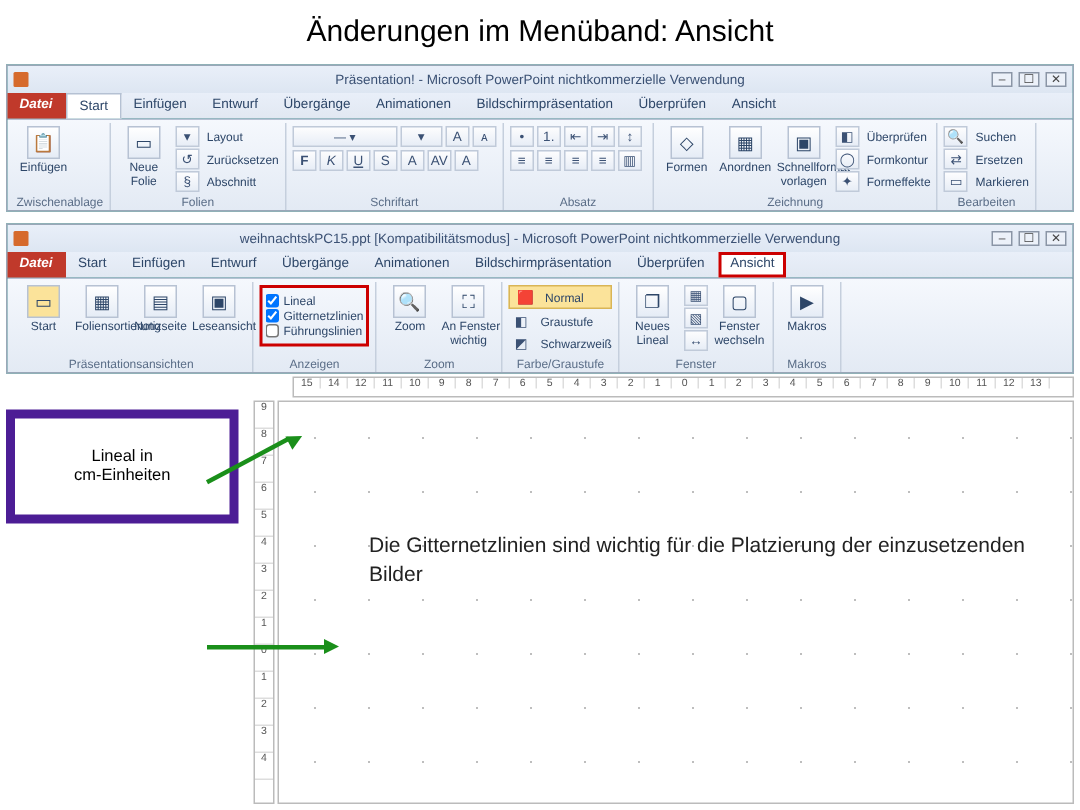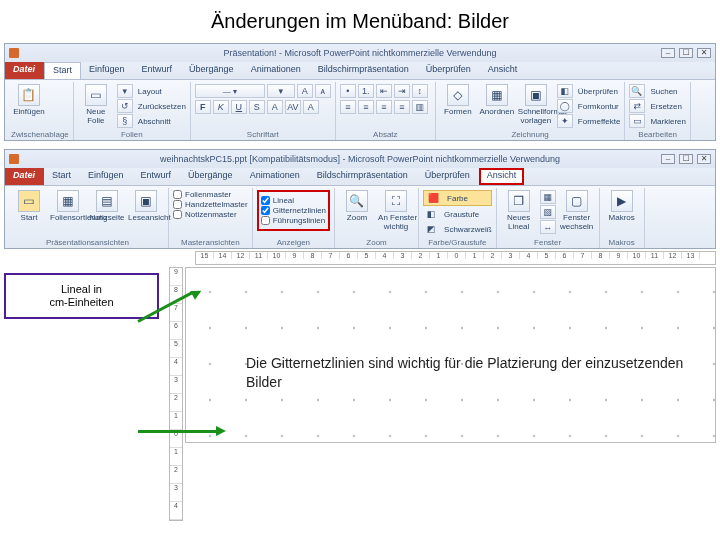--- a/index.html
+++ b/index.html
@@ -33,21 +33,21 @@
   .chk-line { display: flex; align-items: center; gap: 3px; font-size: 8px; color: #2d4668; white-space: nowrap; }
   .chk-line input { width: 9px; height: 9px; }
   .chk-box-hl { border: 2px solid #c00; padding: 4px 2px; }
 
   .ruler-h { height: 14px; background: #fff; border: 1px solid #bbb; margin: 2px 4px 0 195px; font-size: 7px; color: #555; position: relative; overflow: hidden; }
   .ruler-h .ticks { display: flex; }
   .ruler-h .tk { width: 18px; text-align: center; border-right: 1px solid #ddd; }
 
   .workspace { display: flex; margin: 2px 4px 0; }
   .left-col { width: 155px; display: flex; flex-direction: column; gap: 22px; padding-top: 6px; }
-  .callout { border: 2px solid #4c1d95; padding: 8px; font-size: 11px; text-align: center; background: #fff; line-height: 1.2; }
+  .callout { border: 6px solid #4c1d95; padding: 19px; font-size: 11px; text-align: center; background: #fff; line-height: 1.2; }
   .ruler-v { width: 14px; background: #fff; border: 1px solid #bbb; margin-left: 10px; font-size: 7px; color: #555; display: flex; flex-direction: column; }
   .ruler-v .tk { height: 18px; text-align: center; border-bottom: 1px solid #ddd; }
 
   .slide-area { flex: 1; background: #fff; border: 1px solid #bbb; position: relative; margin-left: 2px; }
   .grid { position: absolute; inset: 0;
           background-image:
             repeating-linear-gradient(to right, #ccc 0 1px, transparent 1px 36px),
             repeating-linear-gradient(to bottom, #ccc 0 1px, transparent 1px 36px);
           background-position: 6px 6px;
           opacity: .45; }
@@ -59,21 +59,21 @@
   .slide-text { position: absolute; top: 86px; left: 60px; right: 30px; font-size: 14px; color: #222; line-height: 1.35; }
 
   
   .arrow { position: absolute; height: 0; }
   .arrow .line { position: absolute; height: 3px; background: #1a8f1a; }
   .arrow .head { position: absolute; width: 0; height: 0; border-left: 10px solid #1a8f1a; border-top: 5px solid transparent; border-bottom: 5px solid transparent; }
 </style>
 </head>
 <body>
 
-<div class="page-title">Änderungen im Menüband: Bilder</div>
+<div class="page-title">Änderungen im Menüband: Ansicht</div>
 
 <div class="ribbon">
   <div class="title-bar">
     <div class="win-icon"></div>
     <div class="title-center">Präsentation! - Microsoft PowerPoint nichtkommerzielle Verwendung</div>
     <div class="win-btns">
       <div class="wb">–</div>
       <div class="wb">☐</div>
       <div class="wb">✕</div>
     </div>
@@ -257,39 +257,20 @@
         <div class="big-btn">
             <div class="ico">▤</div>
             <div>Notizseite</div>
           </div>
         <div class="big-btn">
             <div class="ico">▣</div>
             <div>Leseansicht</div>
           </div>
       </div>
       <div class="group-label">Präsentationsansichten</div>
-    </div>
-    <div class="group">
-      <div class="group-content">
-        <div class="stack">
-          <label class="chk-line">
-              <input type="checkbox" style="">
-              <span>Folienmaster</span>
-            </label>
-          <label class="chk-line">
-              <input type="checkbox" style="">
-              <span>Handzettelmaster</span>
-            </label>
-          <label class="chk-line">
-              <input type="checkbox" style="">
-              <span>Notizenmaster</span>
-            </label>
-        </div>
-      </div>
-      <div class="group-label">Masteransichten</div>
     </div>
     <div class="group">
       <div class="group-content">
         <div class="stack chk-box-hl">
           <label class="chk-line">
               <input type="checkbox" checked="" style="">
               <span>Lineal</span>
             </label>
           <label class="chk-line">
               <input type="checkbox" checked="" style="">
@@ -315,21 +296,21 @@
 wichtig</div>
           </div>
       </div>
       <div class="group-label">Zoom</div>
     </div>
     <div class="group">
       <div class="group-content">
         <div class="stack">
           <div class="chk-line" style="background:#fbe39a;border:1px solid #d9b556;padding:0 2px">
               <span class="mini-btn" style="border:none;background:none">🟥</span>
-              <span class="mini-label">Farbe</span>
+              <span class="mini-label">Normal</span>
             </div>
           <div class="chk-line">
               <span class="mini-btn" style="border:none;background:none">◧</span>
               <span class="mini-label">Graustufe</span>
             </div>
           <div class="chk-line">
               <span class="mini-btn" style="border:none;background:none">◩</span>
               <span class="mini-label">Schwarzweiß</span>
             </div>
         </div>
@@ -421,21 +402,21 @@
       <div class="tk">4</div>
       <div class="tk">3</div>
       <div class="tk">2</div>
       <div class="tk">1</div>
       <div class="tk">0</div>
       <div class="tk">1</div>
       <div class="tk">2</div>
       <div class="tk">3</div>
       <div class="tk">4</div>
     </div>
-  <div class="slide-area" style="height:176px">
+  <div class="slide-area" style="height:269px">
     <div class="grid dots"></div>
     <div class="slide-text">Die Gitternetzlinien sind wichtig für die Platzierung der einzusetzenden Bilder</div>
   </div>
 </div>
 
 <div class="arrow" style="top:320px;left:138px;">
   <div class="line" style="width:62px;transform:rotate(-28deg);transform-origin:left"></div>
   <div class="head" style="left:54px;top:-32px;transform:rotate(-28deg)"></div>
 </div>
 <div class="arrow" style="top:430px;left:138px;">

